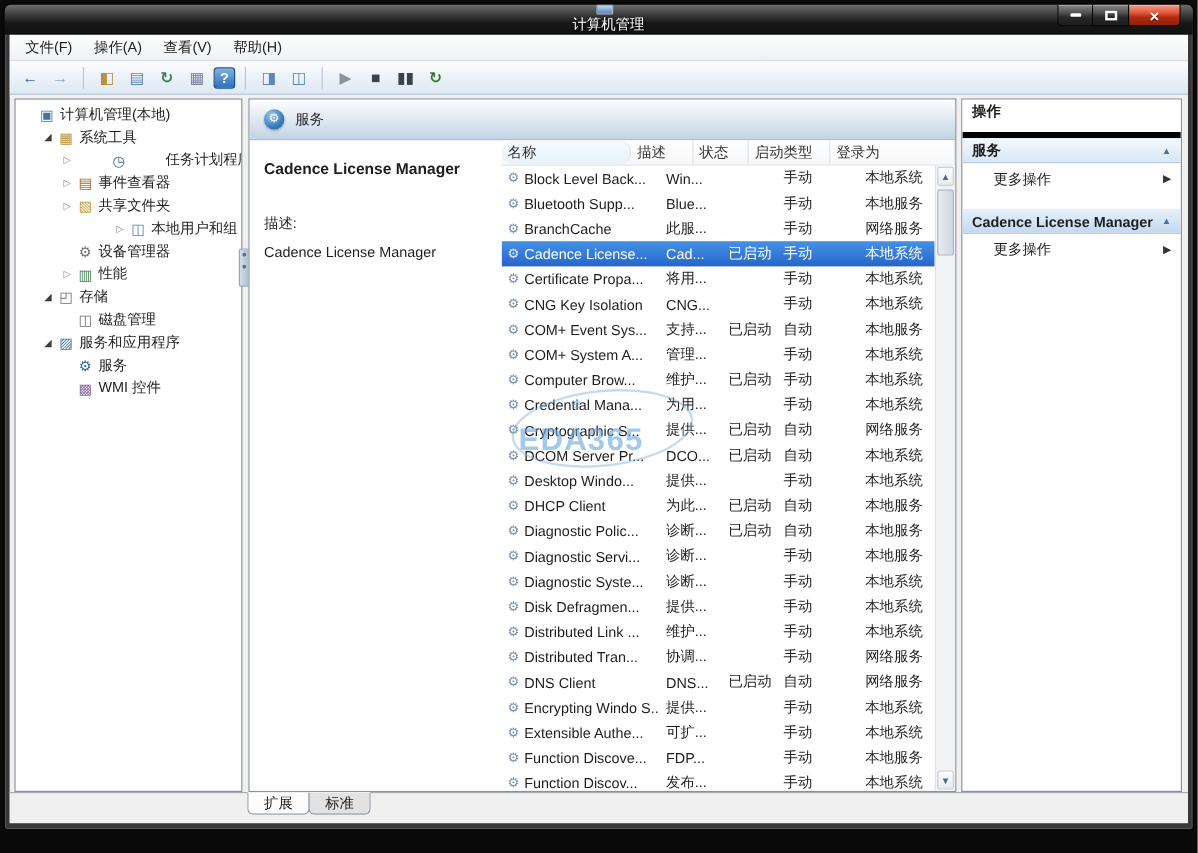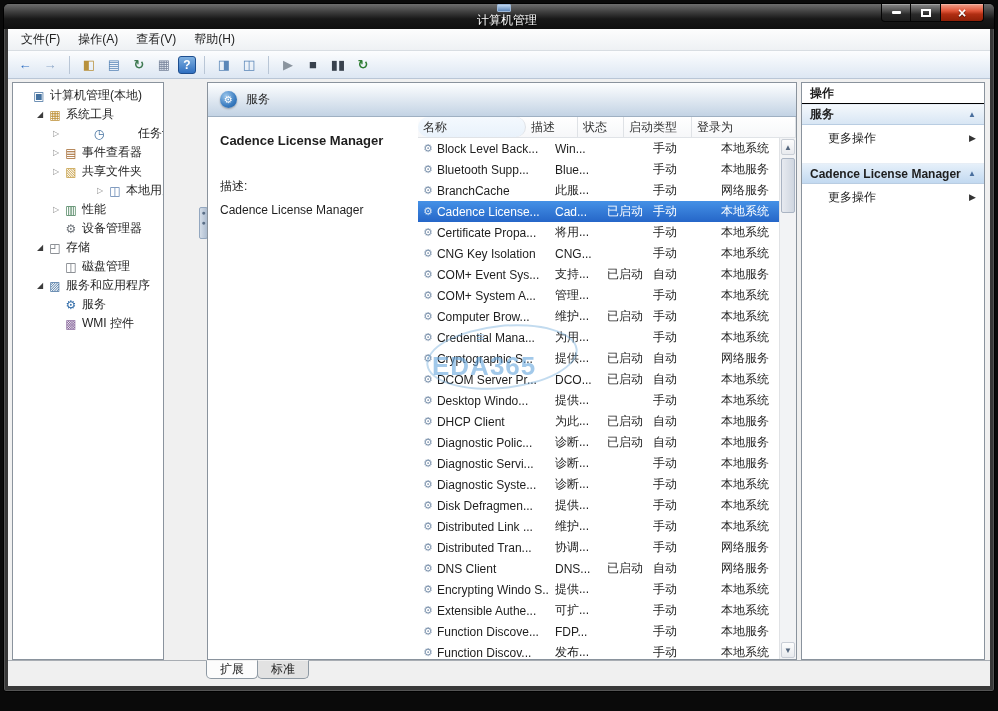--- a/index.html
+++ b/index.html
@@ -43,21 +43,21 @@
              padding-left:6px; gap:3px; }
   .tbtn { width:22px; height:22px; display:flex; align-items:center; justify-content:center;
           font-size:13px; font-weight:bold; }
   .tbtn.thelp { width:18px; height:18px; border-radius:3px; border:1px solid #1d4e8f;
                 background:linear-gradient(#7fb0e0,#2f6fc0); color:#fff; font-size:12px; }
   .tsep { width:1px; height:18px; background:#b9c6d6; margin:0 5px; }
 
   
   .main { position:absolute; top:50px; bottom:26px; left:0; right:0; }
   .panel { position:absolute; top:3px; bottom:0; background:#fff; border:1px solid #8a939d; }
-  .tree-panel { left:4px; width:152px; overflow:hidden; padding-top:3px; }
+  .tree-panel { left:4px; width:190px; overflow:hidden; padding-top:3px; }
   .center-panel { left:199px; right:193px; overflow:hidden; }
   .actions-panel { right:5px; width:184px; overflow:hidden; }
   .pane-grip { position:absolute; left:191px; top:128px; width:9px; height:32px;
                background:linear-gradient(90deg,#d4dde8,#aebdd0); border:1px solid #93a7bf;
                border-radius:2px; font-size:7px; color:#5a6e86; text-align:center; line-height:10px; }
 
   
   .tree-row { height:19px; display:flex; align-items:center; white-space:nowrap; }
   .expander { width:14px; text-align:center; font-size:8px; color:#8f8f8f; flex:0 0 14px; }
   .expander.expanded::before { content:"◢"; color:#3c3c3c; }
@@ -124,22 +124,22 @@
 
   .wm-ellipse { position:absolute; left:8px; top:208px; width:152px; height:64px;
                 border:2px solid rgba(120,175,220,.45); border-radius:50%;
                 transform:rotate(-6deg); pointer-events:none; }
   .wm-logo { position:absolute; left:58px; top:212px; color:rgba(110,170,220,.6);
              font-size:14px; pointer-events:none; }
   .wm-text { position:absolute; left:14px; top:234px; font-size:26px; font-weight:bold;
              color:rgba(100,165,220,.6); letter-spacing:1px; pointer-events:none; }
 
   
-  .actions-title { height:21px; line-height:21px; padding-left:8px; font-weight:bold;
-                   border-bottom:1px solid #000000; background:#fff;font-family:Liberation Serif, serif; }
+  .actions-title { height:32px; line-height:21px; padding-left:8px; font-weight:bold;
+                   border-bottom:5px solid #000000; background:#fff;font-family:Liberation Serif, serif; }
   .sec-header { height:21px; display:flex; align-items:center; justify-content:space-between;
                 padding:0 8px; font-weight:bold;
                 background:linear-gradient(#f4f8fc,#d8e6f4);
                 border-top:1px solid #e7eef6; border-bottom:1px solid #b9cde2; }
   .sec-header.selected { background:linear-gradient(#e6f0fa,#c2d9f0); }
   .sec-caret { font-size:8px; color:#4a6f9e; }
   .more-row { height:26px; display:flex; align-items:center; justify-content:space-between;
               padding:0 8px 0 26px; }
   .more-arrow { font-size:9px; color:#333; }
   .sec-gap { height:12px; }
@@ -237,29 +237,29 @@
               <span class="tlabel">共享文件夹</span>
             </div>
 
             <div class="tree-row" style="padding-left: 36px; margin-left: 44px;">
               <span class="expander collapsed"></span>
               <span class="ticon local-users-icon"></span>
               <span class="tlabel">本地用户和组</span>
             </div>
 
             <div class="tree-row" style="padding-left: 36px;">
+              <span class="expander none"></span>
+              <span class="ticon device-manager-icon"></span>
+              <span class="tlabel">设备管理器</span>
+            </div>
+
+            <div class="tree-row" style="padding-left: 36px;">
               <span class="expander collapsed"></span>
               <span class="ticon performance-icon"></span>
               <span class="tlabel">性能</span>
-            </div>
-
-            <div class="tree-row" style="padding-left: 36px;">
-              <span class="expander none"></span>
-              <span class="ticon device-manager-icon"></span>
-              <span class="tlabel">设备管理器</span>
             </div>
 
             <div class="tree-row" style="padding-left: 20px;">
               <span class="expander expanded"></span>
               <span class="ticon storage-icon"></span>
               <span class="tlabel">存储</span>
             </div>
 
             <div class="tree-row" style="padding-left: 36px;">
               <span class="expander none"></span>

